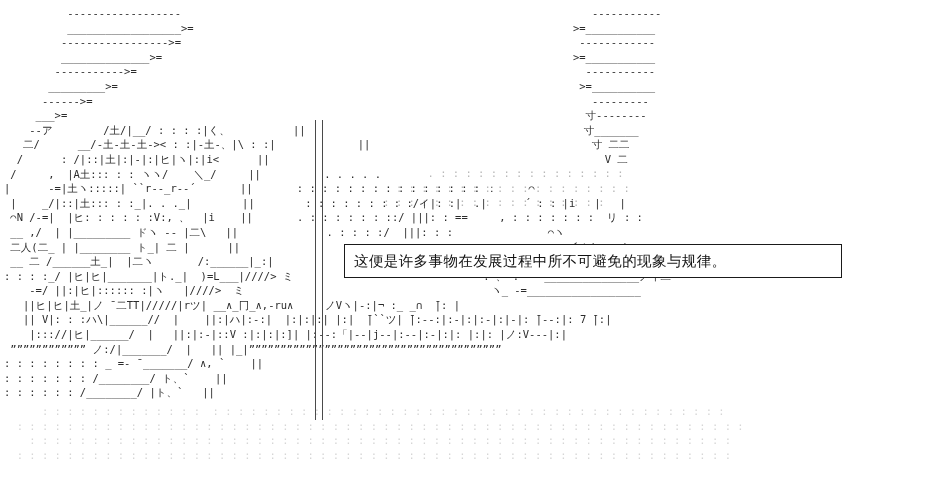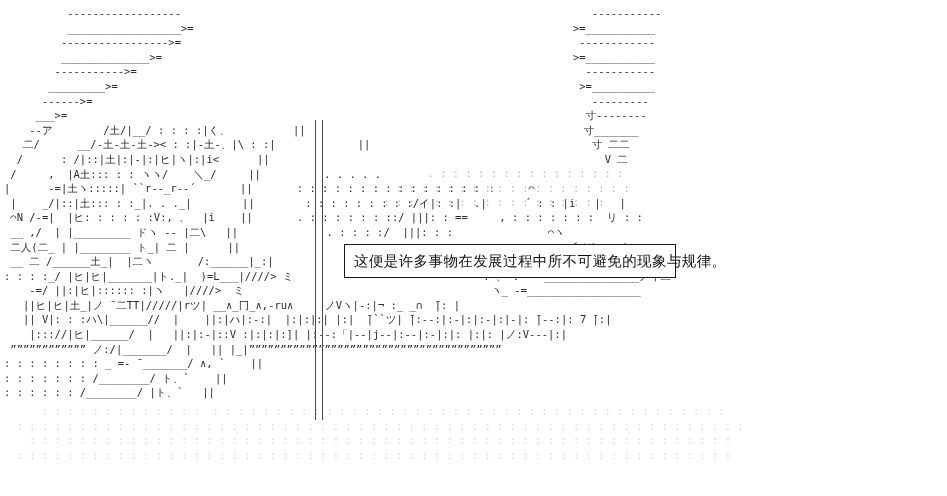--- a/index.html
+++ b/index.html
@@ -69,21 +69,21 @@
     font-size: 10.5px;
     line-height: 14.6px;
     color: #b8b8b8;
   }
 
   
   #dialogue-box {
     position: absolute;
     left: 344px;
     top: 244px;
-    width: 332px;
+    width: 498px;
     height: 34px;
     box-sizing: border-box;
     background: #ffffff;
     border: 1.5px solid #1a1a1a;
     display: flex;
     align-items: center;
     z-index: 20;
   }
   #dialogue-text {
     display: block;

